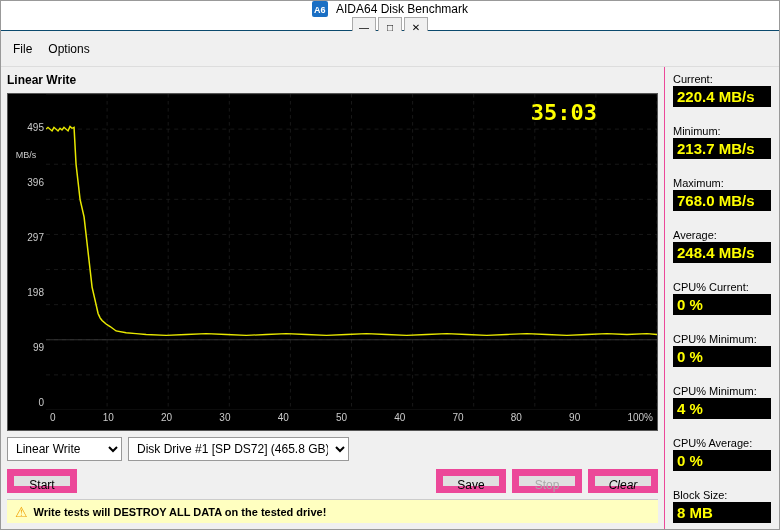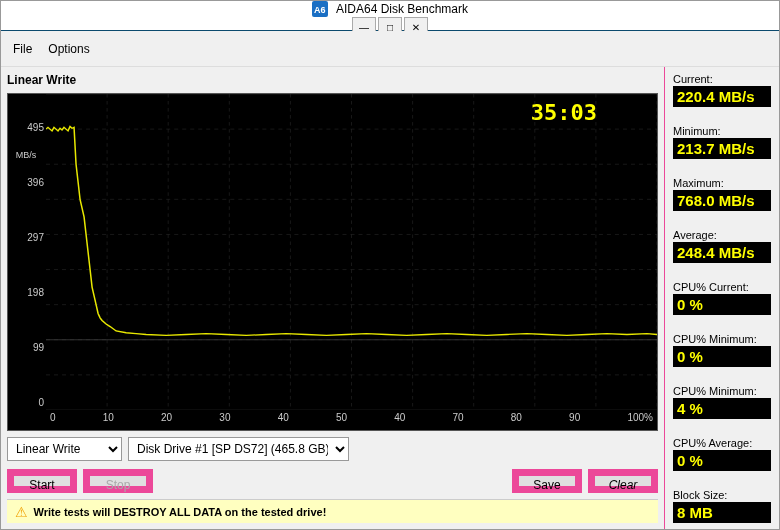--- a/index.html
+++ b/index.html
@@ -345,22 +345,22 @@
           <option>Random Write</option>
           <option>Random Read</option>
         </select>
         <select class="dropdown dropdown-disk">
           <option>Disk Drive #1  [SP    DS72]  (465.8 GB)</option>
         </select>
       </div>
 
       <div class="buttons-row">
         <button class="btn btn-start">Start</button>
+        <button class="btn btn-save" style="margin-left:auto">Save</button>
         <button class="btn btn-stop" disabled="">Stop</button>
-        <button class="btn btn-save" style="margin-left:auto">Save</button>
         <button class="btn btn-clear">Clear</button>
       </div>
 
       <div class="bottom-bar">
         <span class="warning-icon">⚠</span>
         <span class="warning-text">Write tests will DESTROY ALL DATA on the tested drive!</span>
       </div>
     </div>
 
     <div class="sidebar">

